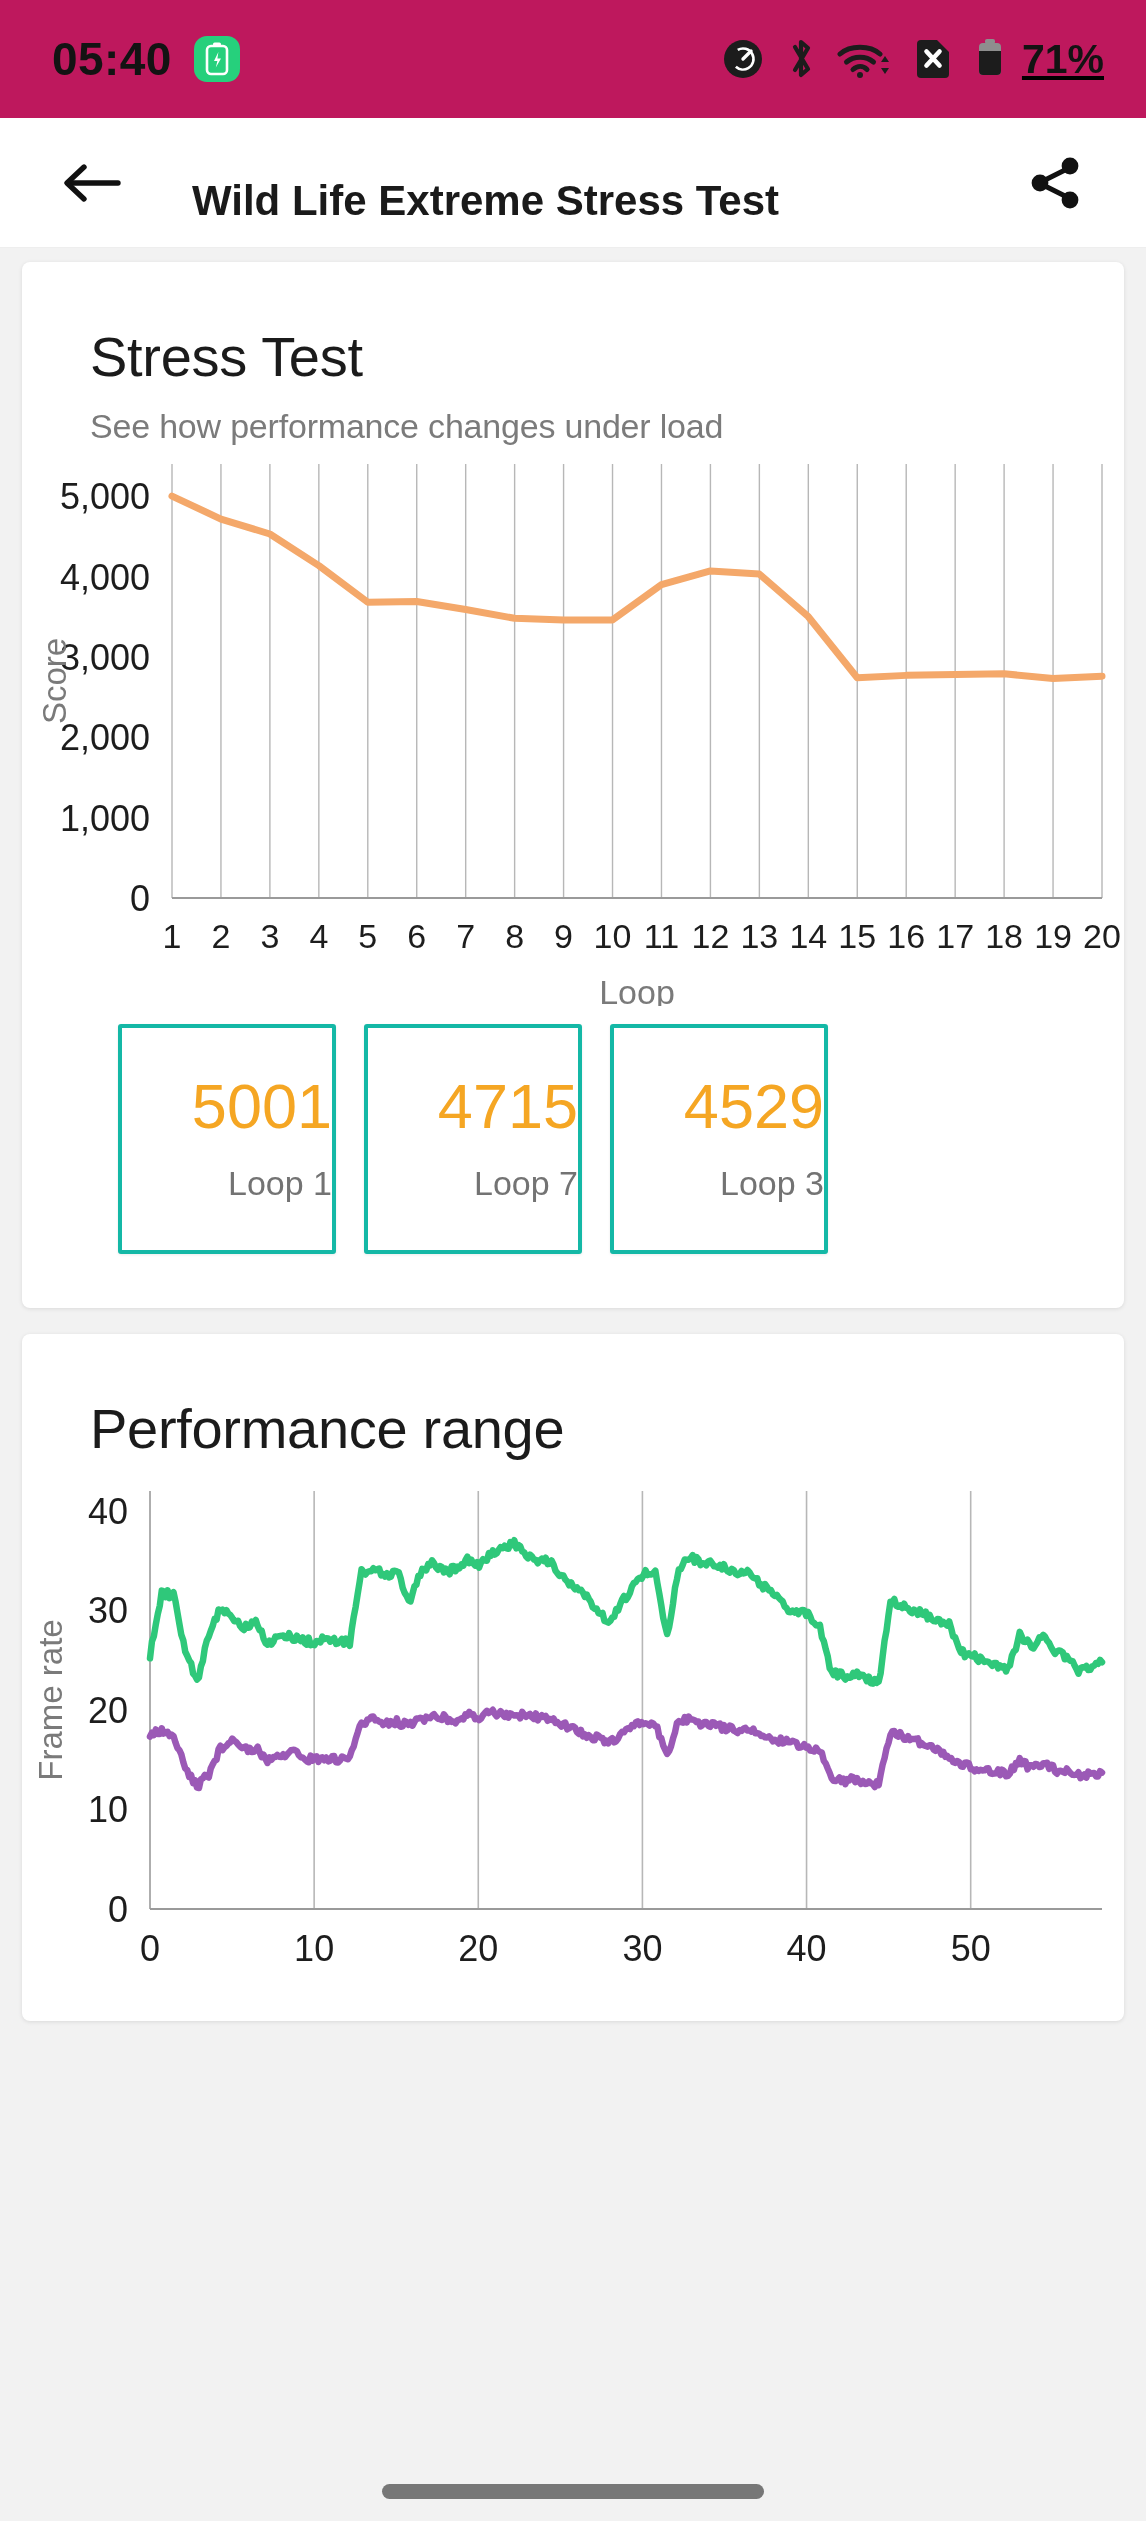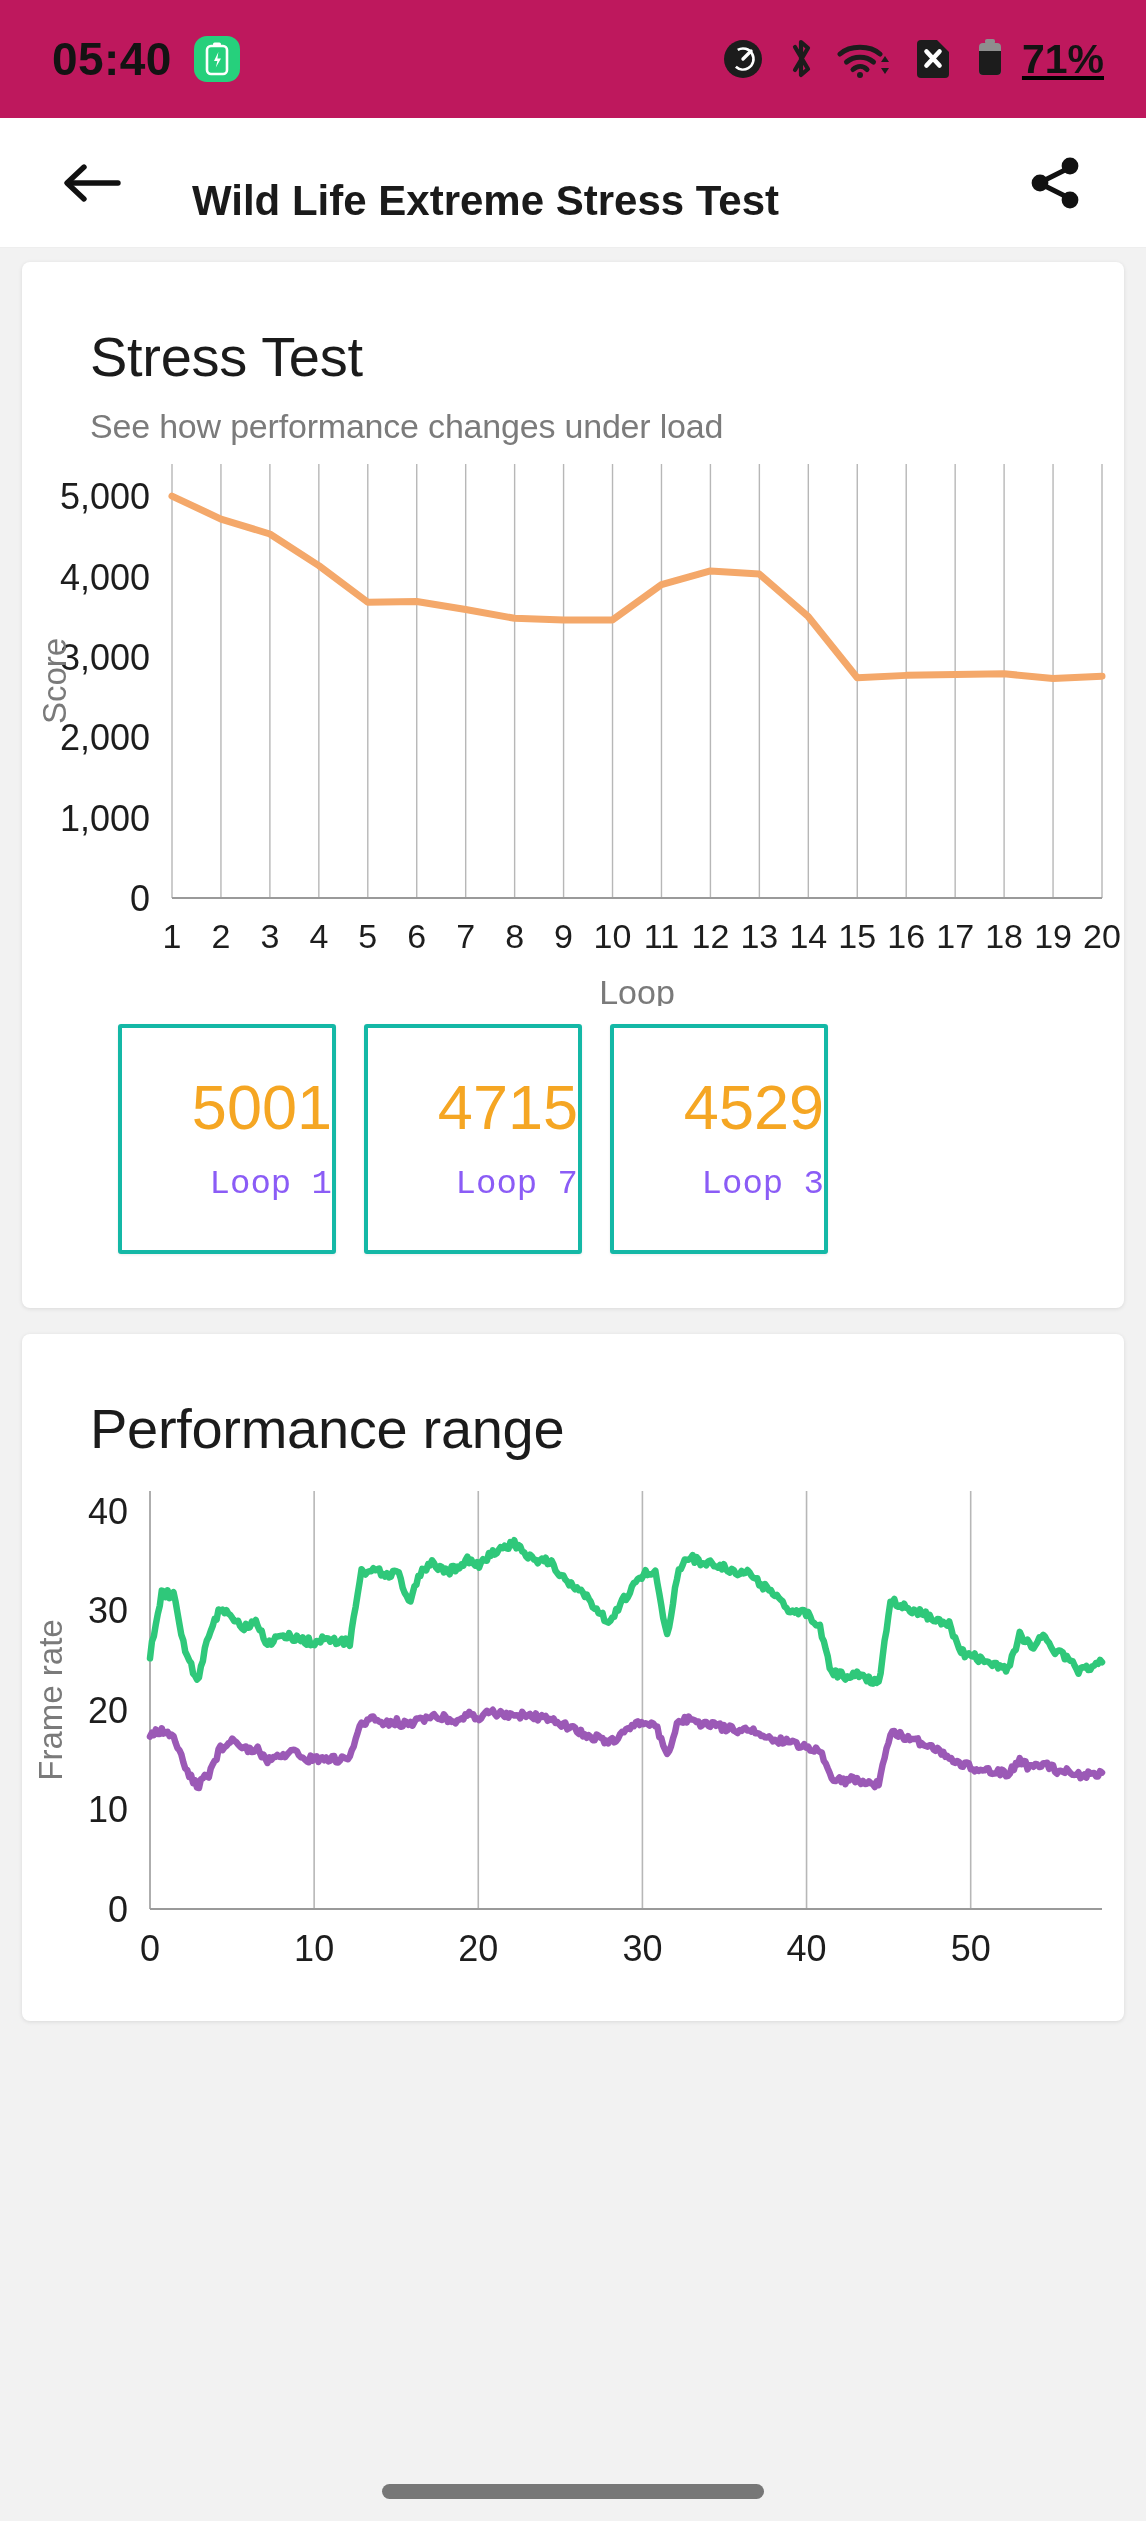--- a/index.html
+++ b/index.html
@@ -132,24 +132,23 @@
   }
   .loop-score {
     font-size: 63px;
     color: #f5a623;
     font-weight: 400;
     line-height: 1;
     white-space: nowrap;
   }
   .loop-label {
     font-size: 34px;
-    color: #8b5cf6;
+    color: #737373;
     margin-top: 26px;
     white-space: nowrap;
-    font-family: Liberation Mono, monospace;
   }
 
   
   .home-indicator {
     position: absolute;
     left: 50%;
     transform: translateX(-50%);
     bottom: 22px;
     width: 382px;
     height: 15px;

